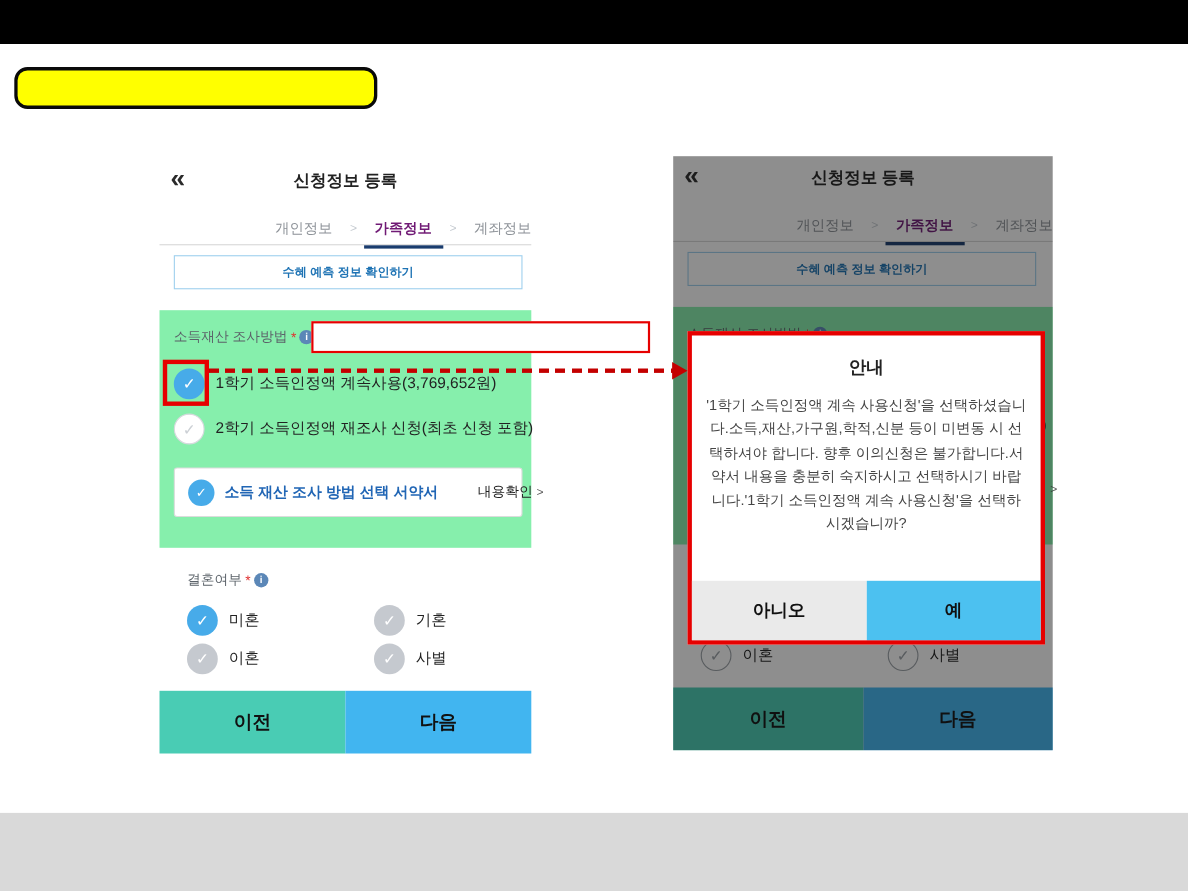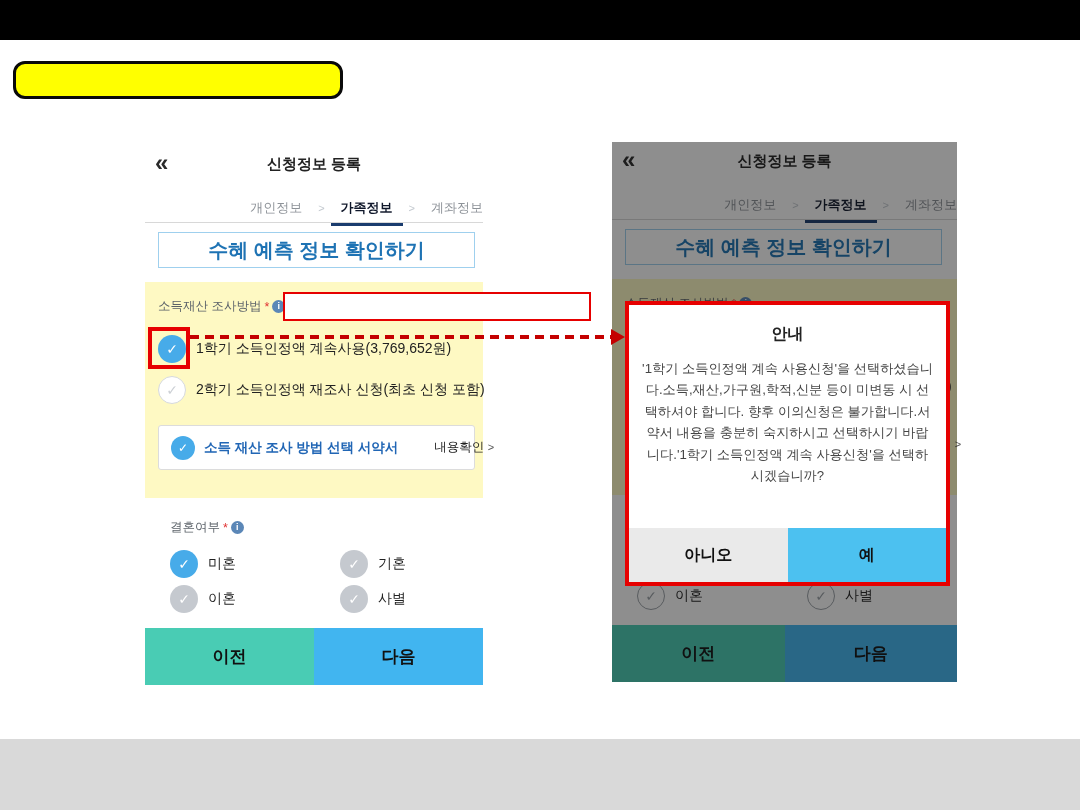--- a/index.html
+++ b/index.html
@@ -16,29 +16,29 @@
   .phone.left  { left:145px; top:145px; }
   .phone.right { left:612px; top:142px; width:345px; }
 
   .p-header { position:absolute; top:4px; left:0; right:0; height:30px; display:flex; align-items:center; }
   .back { position:absolute; left:10px; top:-1px; font-size:24px; font-weight:700; color:#2b2b2b; line-height:30px; cursor:pointer; }
   .p-title { width:100%; text-align:center; font-size:15px; font-weight:700; color:#222; }
 
   .p-tabs { position:absolute; top:48px; left:0; right:0; height:30px; display:flex; justify-content:flex-end;
             align-items:center; gap:16px; border-bottom:1px solid #d8d8d8; }
   .tab { font-size:13px; color:#8d9298; position:relative; }
-  .tab.active { color:#0f172a; font-weight:700; }
+  .tab.active { color:#701a75; font-weight:700; }
   .tab.active::after { content:""; position:absolute; left:-10px; right:-10px; bottom:-9px; height:3px; background:#1a3c6e; }
   .tab-sep { font-size:11px; color:#c3c9cf; }
 
-  .p-benefit { position:absolute; top:87px; left:13px; width:317px; height:36px; background:#fff;
-               border:1px solid #9fd0ee; color:#1e73b4; font-size:20px; font-weight:700;
+  .p-benefit { position:absolute; top:87px; left:13px; width:317px; height:31px; background:#fff;
+               border:1px solid #9fd0ee; color:#1e73b4; font-size:11px; font-weight:700;
                display:flex; align-items:center; justify-content:center; }
 
-  .p-gray { position:absolute; top:137px; left:0; right:0; height:216px; background:#fef9c3; }
+  .p-gray { position:absolute; top:137px; left:0; right:0; height:216px; background:#86efac; }
 
   .sec-label { display:flex; align-items:center; gap:3px; font-size:12.5px; color:#5b6269; }
   .req { color:#e03030; font-size:12.5px; }
   .info-ic { display:inline-block; width:13px; height:13px; border-radius:50%; background:#5b87b7;
              color:#fff; font-size:9px; font-weight:700; text-align:center; line-height:13px; font-style:normal; }
 
   .gray-label { position:absolute; top:16px; left:13px; }
 
   .opt-row { position:absolute; display:flex; align-items:center; gap:10px; }
   .opt1 { top:53px; left:13px; }

